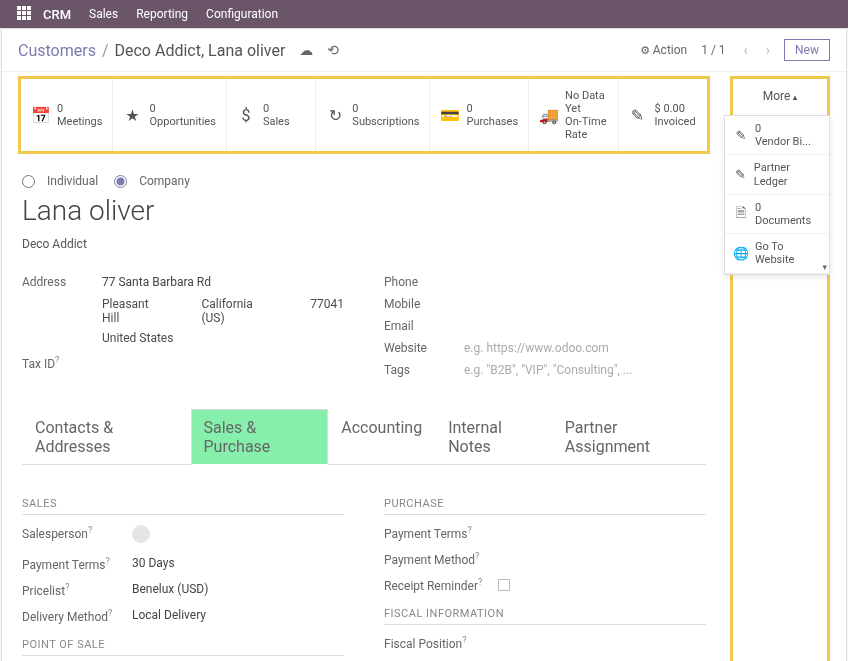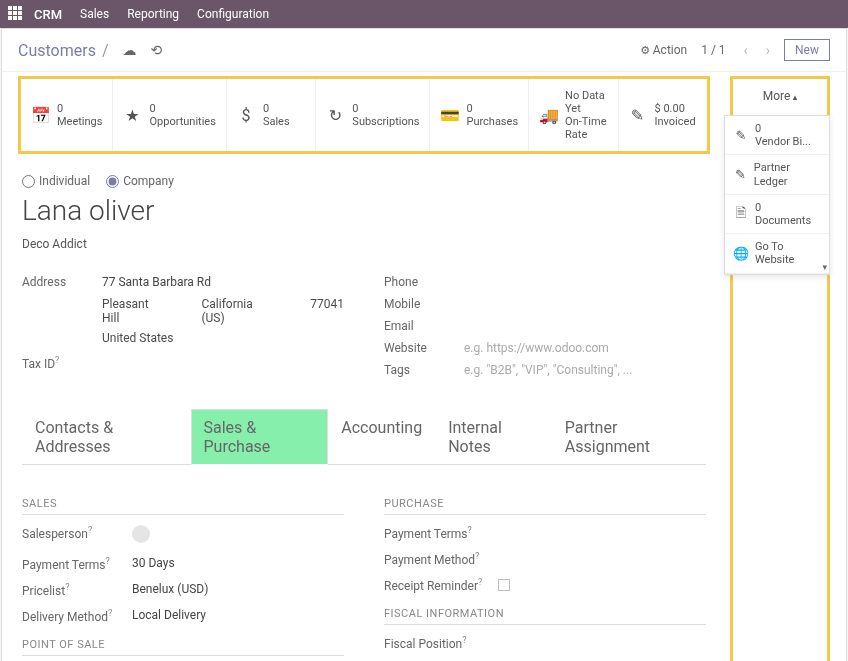--- a/index.html
+++ b/index.html
@@ -1,17 +1,17 @@
 <!DOCTYPE html>
 <html><head>
 <meta charset="utf-8">
 <style>
 *{box-sizing:border-box;margin:0;padding:0;font-family:-apple-system,BlinkMacSystemFont,"Segoe UI",Roboto,sans-serif}
 body{background:#f5f5f5;font-size:13px;color:#4c4c4c}
-.topbar{background:#6a5668;color:#fff;height:28px;display:flex;align-items:center;padding:0 8px;font-size:12px}
+.topbar{background:#6a5668;color:#fff;height:28px;display:flex;align-items:center;padding:0 17px;font-size:12px}
 .topbar .apps-icon{width:16px;height:16px;margin-right:10px;display:grid;grid-template-columns:repeat(3,4px);grid-template-rows:repeat(3,4px);gap:1px}
 .topbar .apps-icon span{background:#fff}
 .topbar .brand{font-weight:500;margin-right:18px;font-size:13px}
 .topbar .nav{display:flex;gap:18px}
 .topbar .nav span{cursor:pointer}
 .content{background:#fff;border:1px solid #e0e0e0;margin:0 1px}
 .header{display:flex;align-items:center;padding:10px 16px;border-bottom:1px solid #eee}
 .breadcrumb{font-size:16px;color:#7c7bad;flex:1;display:flex;align-items:center;gap:6px}
 .breadcrumb .sep{color:#999}
 .breadcrumb .cur{color:#555}
@@ -33,21 +33,21 @@
 .more-btn::after{content:" ▴";font-size:9px}
 .more-menu{position:absolute;top:36px;right:-3px;width:106px;background:#fff;border:1px solid #ddd;box-shadow:0 2px 6px rgba(0,0,0,.1)}
 .more-menu .mi{display:flex;align-items:center;gap:6px;padding:6px 8px;font-size:11px;color:#555;border-bottom:1px solid #f0f0f0;cursor:pointer}
 .more-menu .mi:last-child{border-bottom:none}
 .more-menu .mi .ico{font-size:13px;width:16px;text-align:center}
 .more-menu .mi .mt{line-height:1.2}
 .more-menu .mi .mt .v{display:block}
 .corner{position:absolute;bottom:2px;right:2px;font-size:9px;color:#666}
 .form{padding:20px 4px 0}
 .radios{display:flex;gap:16px;font-size:12px;color:#666;margin-bottom:6px}
-.radios label{display:flex;align-items:center;gap:4px;cursor:pointer}
+.radios label{display:flex;align-items:center;gap:12px;cursor:pointer}
 .radios input{accent-color:#7c7bad}
 h1{font-size:28px;font-weight:300;color:#444;margin:4px 0 10px}
 .company-line{font-size:12px;color:#555;margin-bottom:24px}
 .cols{display:flex;gap:40px}
 .col{flex:1}
 .fld{display:flex;font-size:12px;margin-bottom:8px}
 .fld .lbl{width:80px;color:#666}
 .fld .val{flex:1;color:#444}
 .fld .ph{color:#aaa;font-style:normal}
 .subrow{display:flex;gap:40px;font-size:12px;margin-left:80px;margin-bottom:6px}
@@ -85,20 +85,21 @@
     <span>Reporting</span>
     <span>Configuration</span>
   </div>
 </div>
 
 <div class="content">
   <div class="header">
     <div class="breadcrumb">
       <span>Customers</span>
       <span class="sep">/</span>
+      <span class="cur">Deco Addict, Lana oliver</span>
       <span class="cloud">☁</span>
       <span class="reload">⟲</span>
     </div>
     <div class="header-right">
       <span class="action">Action</span>
       <span class="pager">
         <span>1 / 1</span>
         <span class="arrow">‹</span>
         <span class="arrow">›</span>
       </span>

